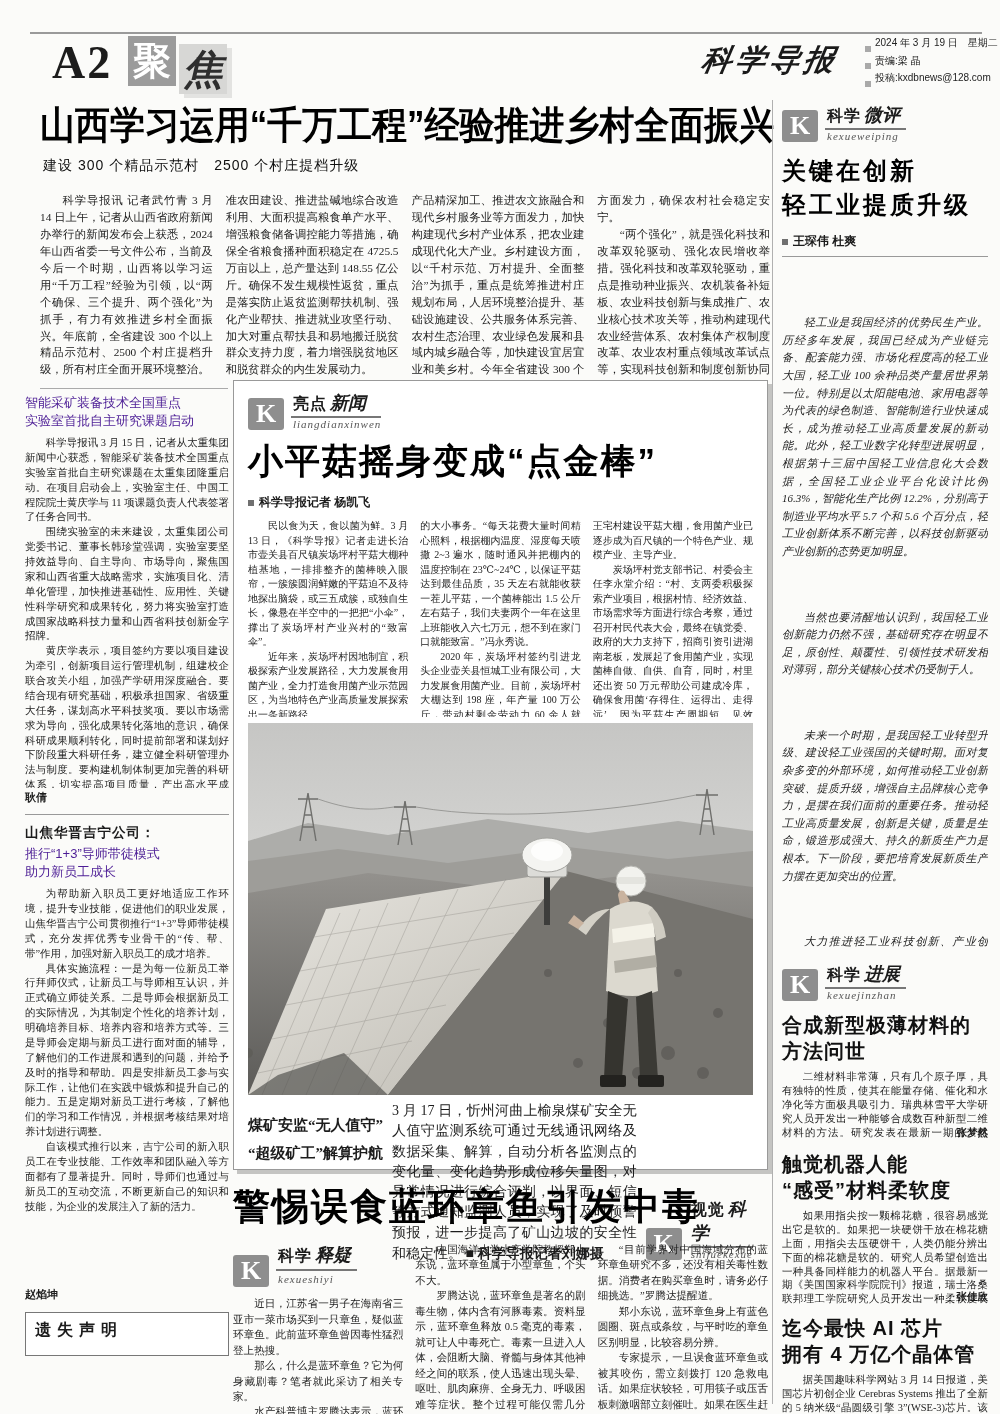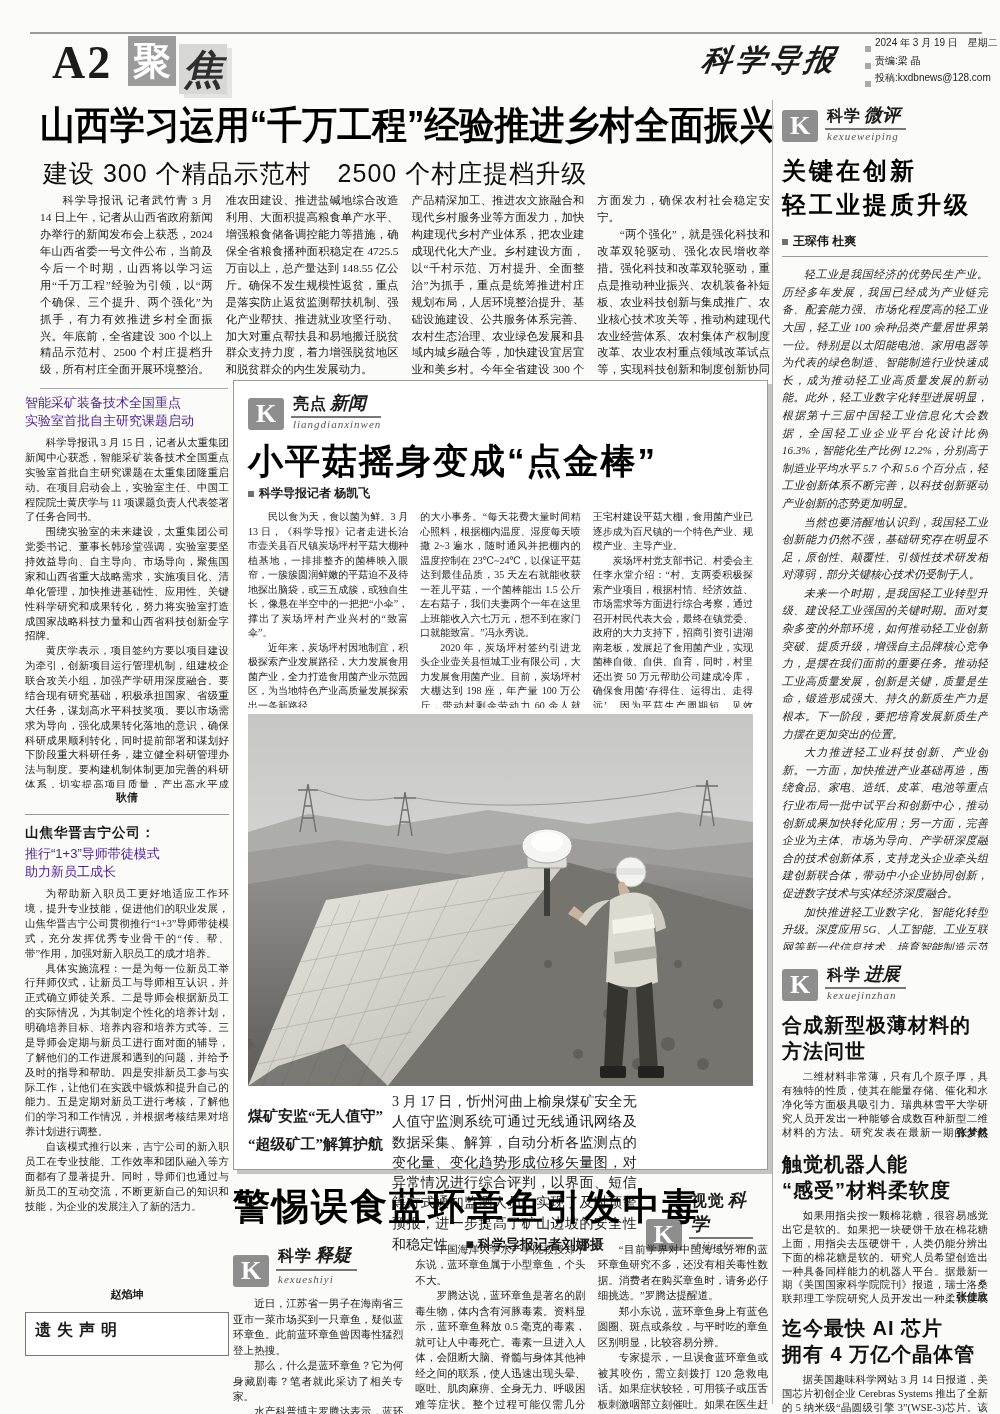--- a/index.html
+++ b/index.html
@@ -27,50 +27,50 @@
   .masthead { right:162px; top:40px; font-size:30px; font-weight:900; font-style:italic;
     transform:skewX(-10deg); letter-spacing:4px; color:#1a1a1a; }
   .hdrinfo { left:865px; top:34px; width:130px; font-size:10px; line-height:1.75; color:#222; }
   .hdrinfo .row { display:flex; align-items:flex-end; gap:4px; white-space:nowrap; }
   .sq { display:inline-block; width:6px; height:6px; background:#a9a9a9; flex:0 0 auto; }
   .sq.dk { background:#707070; }
 
   
   .lead-h { left:40px; top:100px; width:735px; font-size:38px; font-weight:900; white-space:nowrap;
     transform:scaleX(0.92); transform-origin:left top; letter-spacing:0; color:#000; }
-  .lead-sub { left:43px; top:157px; font-size:25px; letter-spacing:1px; color:#101010; }
+  .lead-sub { left:43px; top:157px; font-size:14px; letter-spacing:1px; color:#101010; }
   .lead-cols { left:40px; top:192px; width:730px; height:184px; display:flex; gap:13px; overflow:hidden; }
   .lead-cols .col { flex:1 1 0; font-size:11.3px; line-height:1.5; overflow:hidden; }
 
   .sep-under-lead { left:40px; top:388px; width:188px; height:1px; background:#aaa; }
 
   
   .sidebar { left:25px; top:394px; width:204px; }
   .sb-h { font-size:13px; font-weight:normal; line-height:1.35; color:#4c1d95; }
   .sb-body { font-size:10.4px; line-height:1.43; overflow:hidden; margin-top:7px; }
-  .sig { display:block; text-align:center; font-weight:bold; font-size:11px; margin-top:2px; }
+  .sig { display:block; text-align:left; font-weight:bold; font-size:11px; margin-top:2px; }
   .sb-div { height:1px; background:#999; margin:9px 0 9px 0; }
   .kicker { font-size:13.5px; font-weight:bold; letter-spacing:1px; margin-bottom:3px; }
   .lostbox { border:1px solid #777; padding:7px 9px 9px; margin-top:10px; background:#fff; }
   .lostbox .t { text-align:left; font-size:16px; font-weight:bold; letter-spacing:6px; margin-bottom:5px; }
 
   
   .brand { display:flex; align-items:flex-end; gap:7px; }
   .brand .k { width:36px; height:32px; background:#8e8e8e; color:#fff; border-radius:3px;
     font-size:26px; font-weight:900; display:flex; align-items:center; justify-content:center; flex:0 0 auto; }
   .brand .tx { border-bottom:2px solid #777; padding:0 6px 1px 2px; }
   .brand .cn1 { font-size:16px; font-weight:bold; letter-spacing:1px; }
   .brand .cn2 { font-size:18px; font-weight:900; font-style:italic; margin-left:3px; }
   .brand .py { font-size:11px; font-style:italic; color:#555; letter-spacing:1px; padding-left:2px; }
 
   
   .featbox { left:233px; top:380px; width:535px; height:790px; background:#fff;
     border:1px solid #999; box-shadow:4px 4px 0 #c4c4c2; padding:10px 14px 0; }
   .feat-h { font-size:35px; font-weight:900; letter-spacing:2px; color:#000; margin-top:8px; }
-  .byline { display:flex; align-items:center; gap:5px; font-size:12px; font-weight:bold; }
+  .byline { display:flex; align-items:center; gap:5px; font-size:12px; font-weight:bold; margin-top:9px; }
   .feat-cols { display:flex; gap:12px; height:198px; overflow:hidden; margin-top:8px; }
   .feat-cols .col { flex:1 1 0; font-size:10px; line-height:1.45; overflow:hidden; }
   .photo { margin-top:6px; width:505px; height:372px; display:block; background:#cfcfcd; }
   .caprow { display:flex; gap:9px; margin-top:6px; }
   .captitle { width:146px; font-size:15px; font-weight:bold; line-height:1.85; white-space:nowrap;margin-top:11px; }
   .captext { flex:1 1 auto; font-size:14px; line-height:1.45; text-align:justify; }
   .captext .credit { font-weight:bold; white-space:nowrap; }
   .capbrand { width:118px; display:flex; align-items:flex-end; padding-bottom:4px; }
 
   
@@ -81,21 +81,21 @@
   .octo .brand { margin-bottom:9px; }
 
   
   .vrule { left:772px; top:100px; width:1px; height:1304px; background:#b0b0b0; }
   .rcol { left:782px; top:103px; width:206px; }
   .wp-h { font-size:24px; font-weight:900; line-height:1.4; letter-spacing:3px; margin-top:12px; color:#000; }
   .wp-by { display:flex; align-items:center; gap:5px; font-size:12px; font-weight:bold;
     margin-top:12px; padding-bottom:6px; border-bottom:1px solid #999; }
   .wp-body { margin-top:9px; height:684px; overflow:hidden; font-style:italic;
     font-size:11px; line-height:1.6; }
-  .wp-body p { margin-bottom:1px; }
+  .wp-body p { margin-bottom:1px;margin-top:48px; }
   .jz { margin-top:12px; }
   .jz-art { margin-top:11px; }
   .jz-h { font-size:20px; font-weight:600; line-height:1.3; letter-spacing:1px;
     font-family:"Liberation Sans","DejaVu Sans",sans-serif; color:#111; }
   .jz-b { font-size:10.4px; line-height:1.33; margin-top:6px; overflow:hidden; }
   .jz1 .jz-b { max-height:70px; } .jz2 .jz-b { max-height:95px; } .jz3 .jz-b { max-height:95px; }
   .jz-sig { text-align:right; font-weight:bold; font-size:10.5px; margin-top:-14px; }
 </style>
 </head>
 <body>

